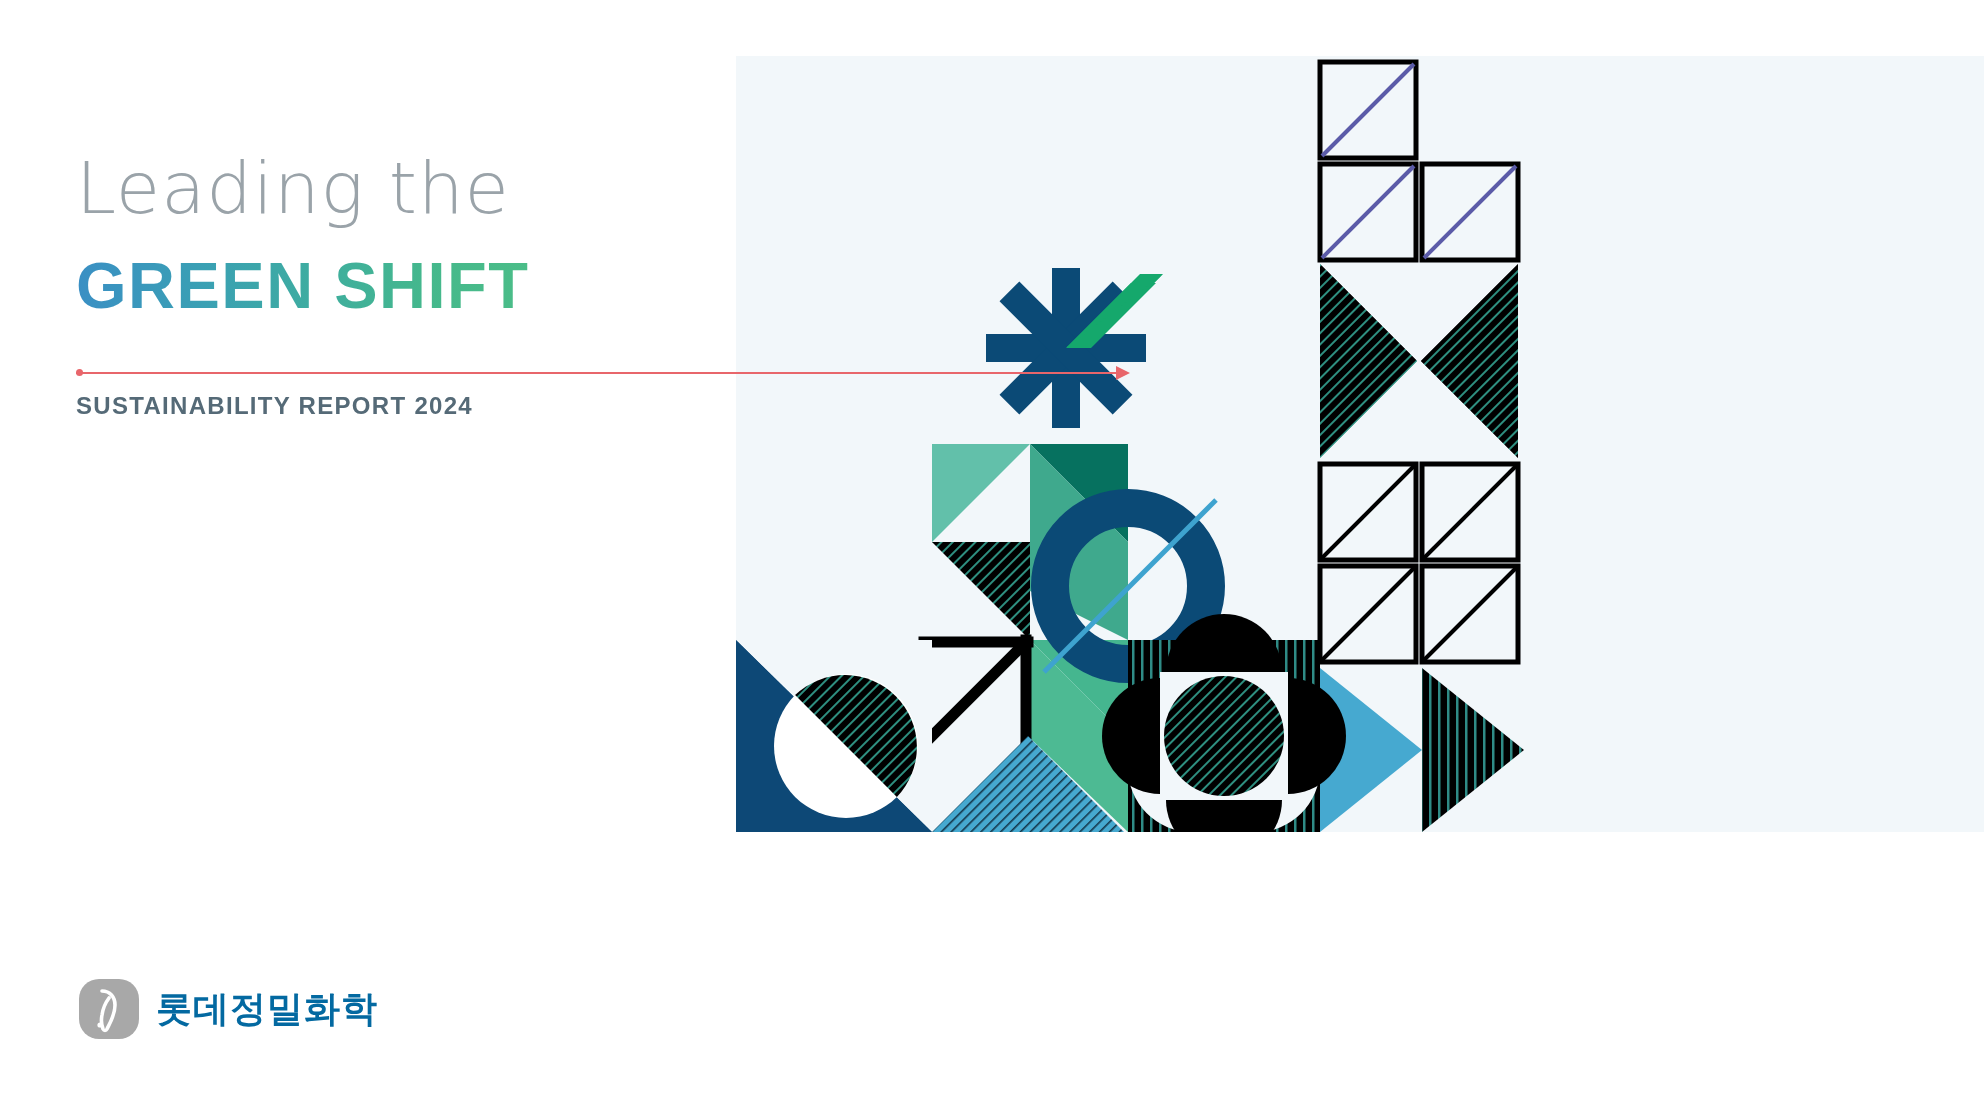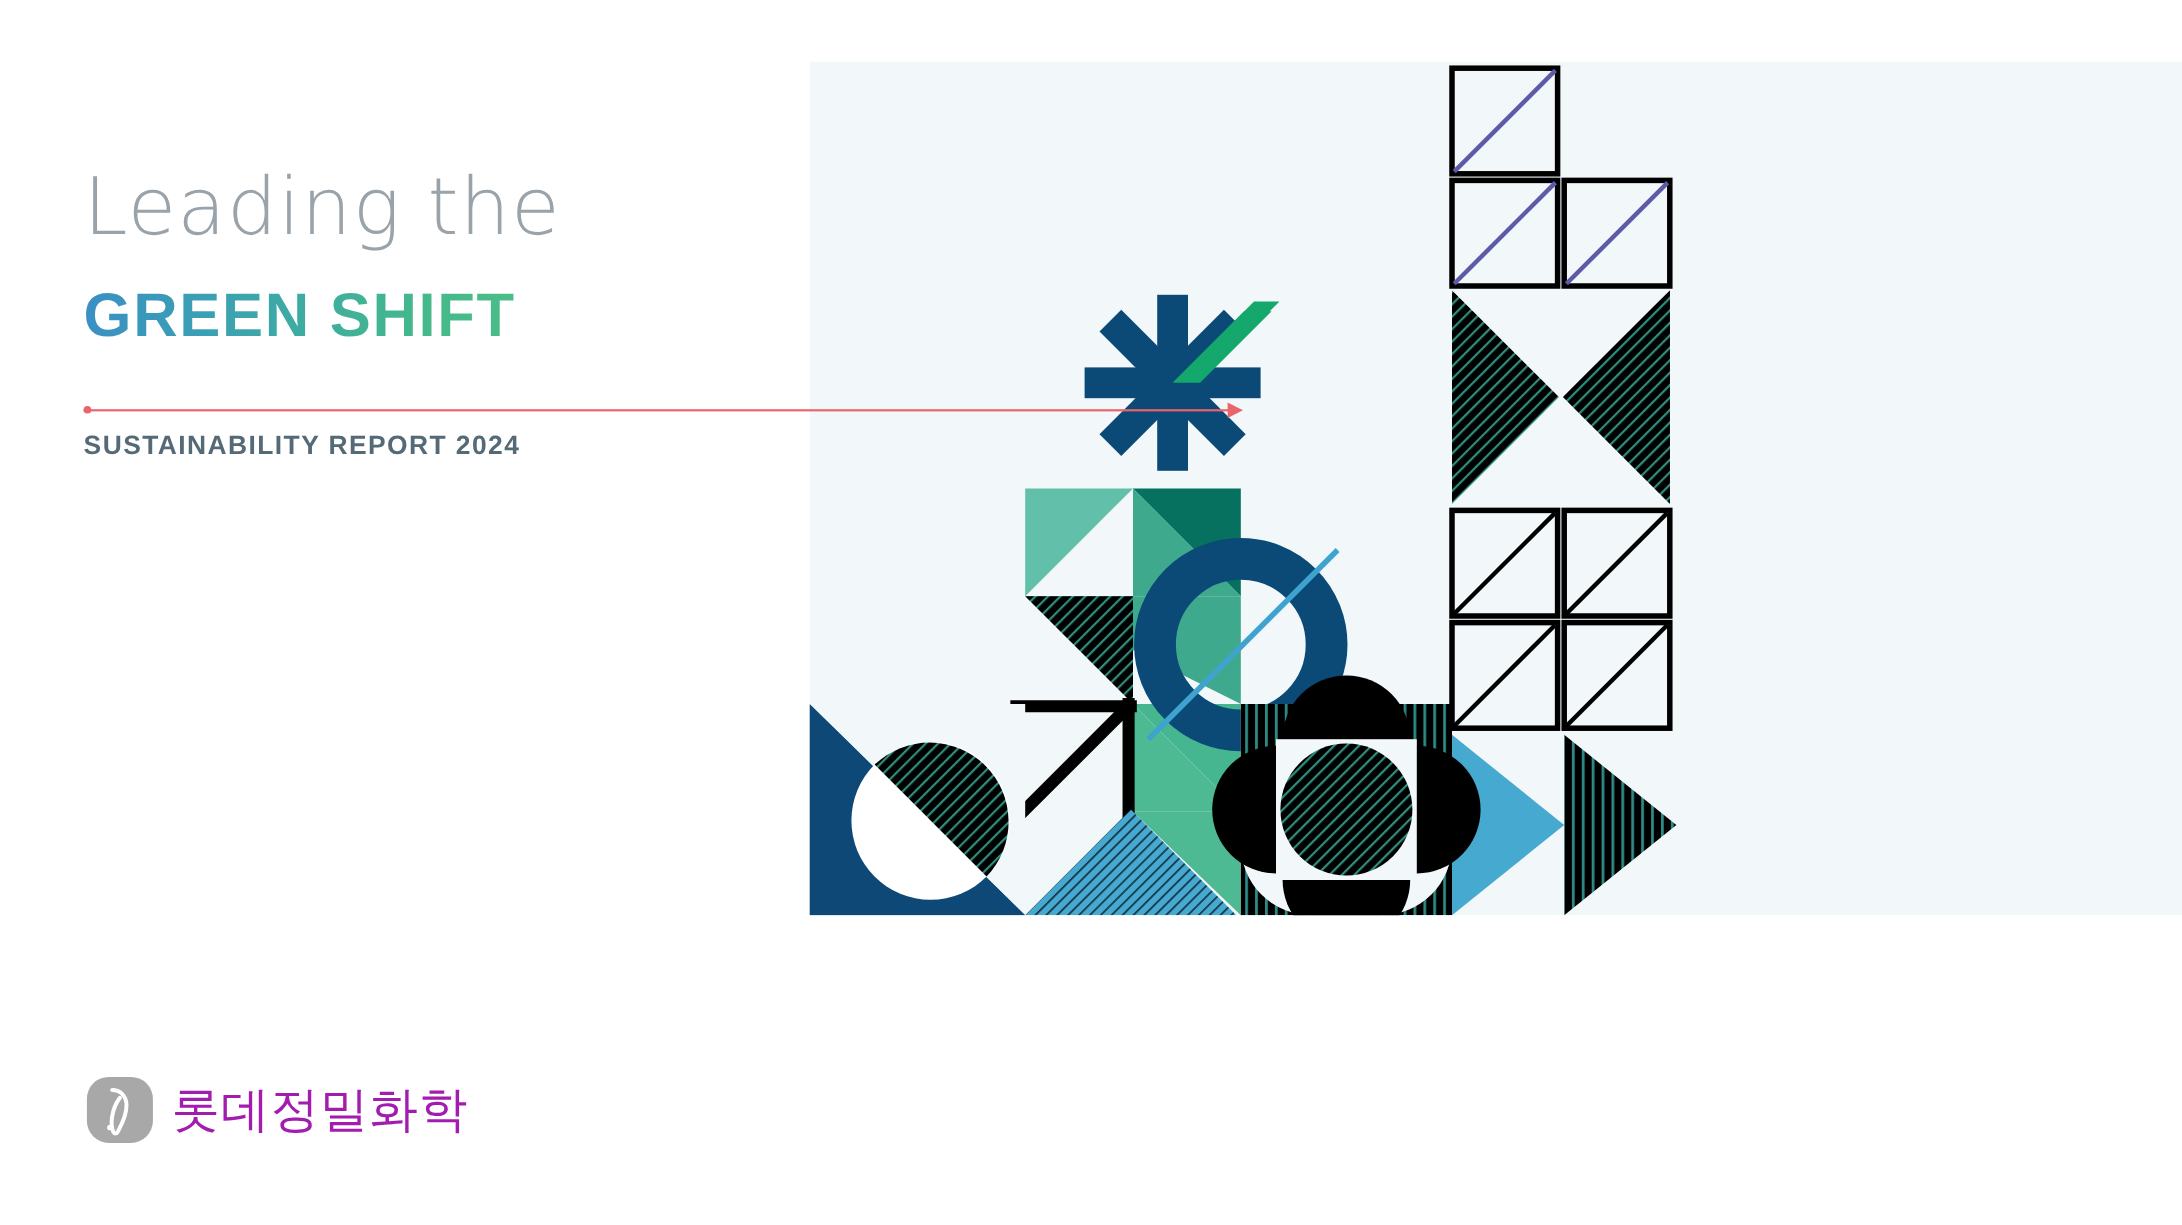--- a/index.html
+++ b/index.html
@@ -19,21 +19,21 @@
     font-weight:300;
     font-size:72px;
     line-height:76px;
     letter-spacing:1px;
     color:#9aa3a9;
     white-space:nowrap;
   }
   .title-line2 {
     font-family:"Liberation Sans", sans-serif;
     font-weight:bold;
-    font-size:56px;
+    font-size:65px;
     line-height:100px;
     letter-spacing:1.5px;
     margin-top:10px;
     background:linear-gradient(90deg,#3a8fc4 0%,#3aa0b4 28%,#3fae9e 55%,#45b88c 78%,#4bbd88 100%);
     -webkit-background-clip:text;
     background-clip:text;
     color:transparent;
     -webkit-text-fill-color:transparent;
     white-space:nowrap;
     width:max-content;
@@ -52,21 +52,21 @@
     font-weight:bold; font-size:24px; letter-spacing:1.3px;
     color:#556a77;
     white-space:nowrap;
   }
 
   
   .logo { position:absolute; left:78px; top:978px; display:flex; align-items:center; gap:16px; }
   .logo-mark { width:62px; height:62px; }
   .logo-text {
     font-family:"DejaVu Sans", sans-serif;
-    font-size:44px; font-weight:400; color:#a21caf; letter-spacing:1px;
+    font-size:36px; font-weight:700; color:#0369a1; letter-spacing:1px;
     white-space:nowrap;
   }
 
   
   .art { position:absolute; left:736px; top:56px; width:1248px; height:776px; }
   .art-bg { position:absolute; inset:0; background:#f2f7fa; }
   .art svg { position:absolute; inset:0; display:block; }
 </style>
 </head>
 <body>

